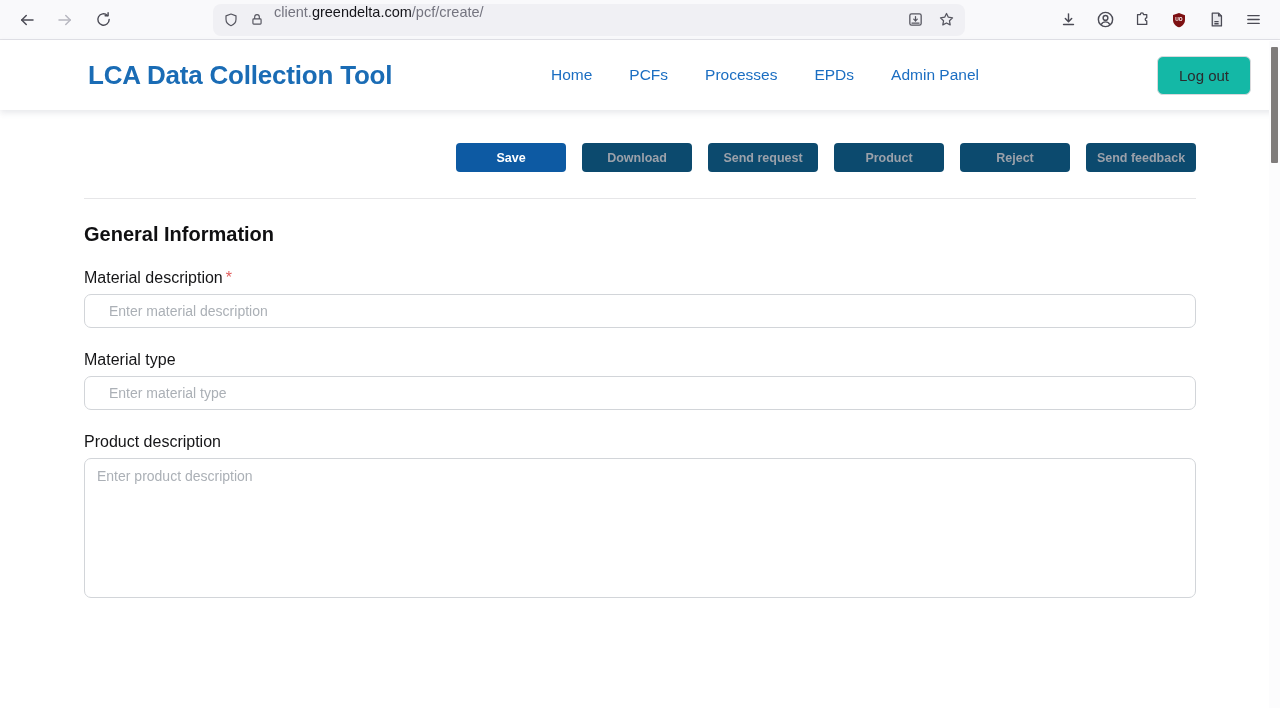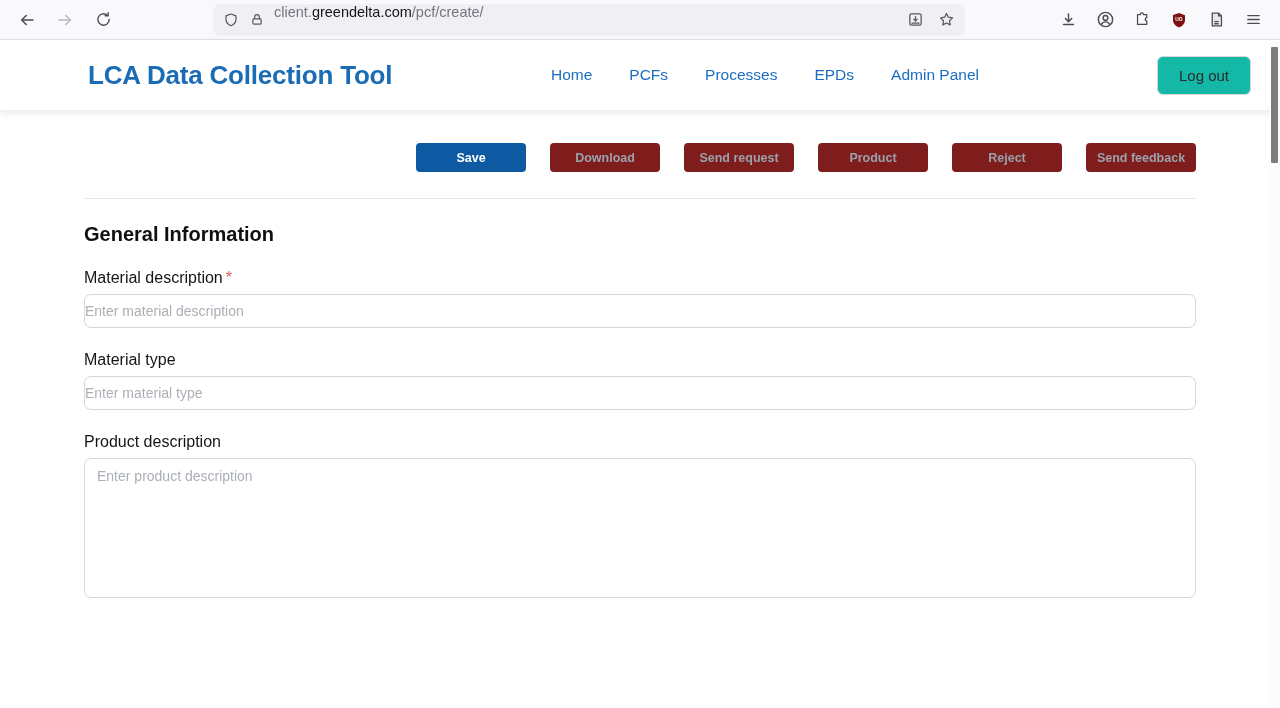--- a/index.html
+++ b/index.html
@@ -30,33 +30,33 @@
   .brand { font-size:26px; font-weight:700; color:#1a6cb5; letter-spacing:-0.2px; }
   .main-nav { margin-left:auto; display:flex; gap:37px; }
   .main-nav a { font-size:15.5px; color:#1b6ec2; text-decoration:none; cursor:pointer; }
   .logout-btn { margin-left:178px; background:#14b8a6; border:1px solid #d9d9dc; border-radius:6px;
     padding:10px 21px; font-size:15px; color:#2b2b2e; font-family:inherit; cursor:pointer; }
 
   
   .content { padding:0 84px; background:#fff; }
   .page-title { margin-top:53px; font-size:26px; line-height:1; font-weight:700; color:#0d0d0f;
     letter-spacing:0.3px; }
-  .actions { margin-top:33px; display:flex; justify-content:flex-end; gap:24px; }
+  .actions { margin-top:33px; display:flex; justify-content:flex-end; gap:16px; }
   .btn { width:110px; height:29px; border:none; border-radius:4px; font-size:12.5px;
     font-weight:600; font-family:inherit; cursor:pointer; }
   .btn-primary { background:#0d5aa3; color:#fff; }
-  .btn-disabled { background:#7f1d1d; color:#9ba1aa; cursor:default; }
+  .btn-disabled { background:#0c4a6e; color:#9ba1aa; cursor:default; }
   .divider { margin-top:26px; border:none; border-top:1px solid #e6e6e8; }
   .section-title { margin-top:24px; font-size:20px; font-weight:700; color:#101012; }
   .field { margin-top:23px; }
   .field label { display:block; font-size:16px; color:#151517; margin-bottom:7px; }
   .req { color:#e05c5c; margin-left:3px; }
   .field input, .field textarea { width:100%; border:1px solid #d2d5d9; border-radius:7px;
     font-family:inherit; font-size:14px; color:#222; background:#fff; outline:none; }
-  .field input { height:34px; padding:0 0; }
+  .field input { height:34px; padding:0 24px; }
   .field textarea { height:140px; padding:9px 12px; resize:none; }
   .field input::placeholder, .field textarea::placeholder { color:#abb0b6; opacity:1; }
 
   
   .scrollbar-track { position:fixed; top:41px; right:0; bottom:0; width:11px; background:#fcfcfd; z-index:5; }
   .scrollbar-thumb { position:absolute; top:6px; left:2px; width:7px; height:116px;
     background:#7f7c7b; border-radius:1px; }
 
   svg { display:block; }
 </style>

